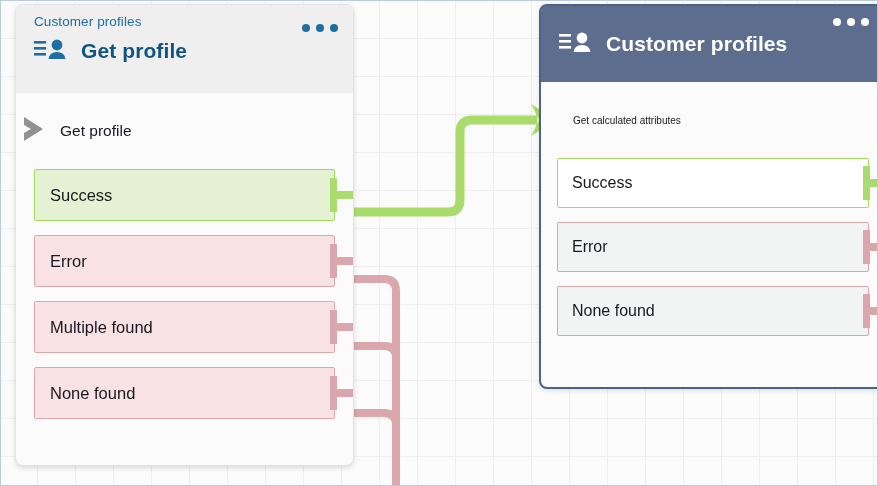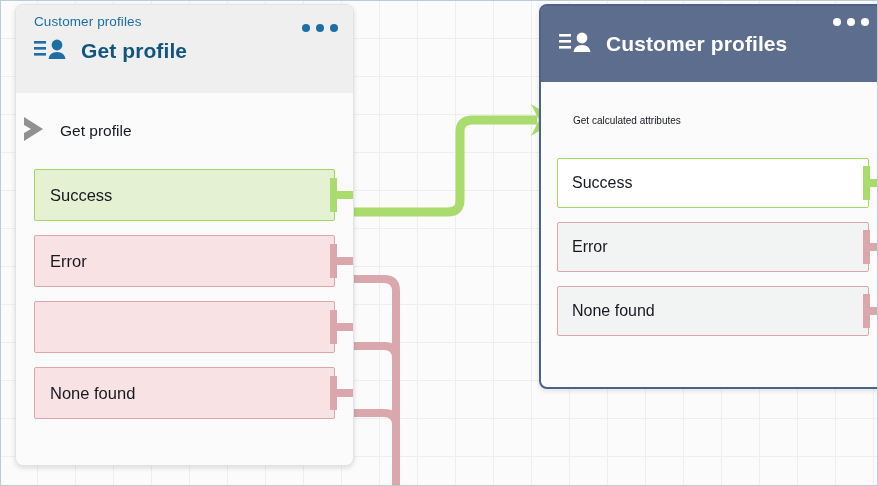--- a/index.html
+++ b/index.html
@@ -303,20 +303,21 @@
 
         <div class="port port--error">
           <span>Error</span>
           <span class="port-stub stub--red">
             <span class="stub-bar"></span>
               <span class="stub-arm"></span>
           </span>
         </div>
 
         <div class="port port--error">
+          <span>Multiple found</span>
           <span class="port-stub stub--red">
             <span class="stub-bar"></span>
               <span class="stub-arm"></span>
           </span>
         </div>
 
         <div class="port port--error">
           <span>None found</span>
           <span class="port-stub stub--red">
             <span class="stub-bar"></span>

